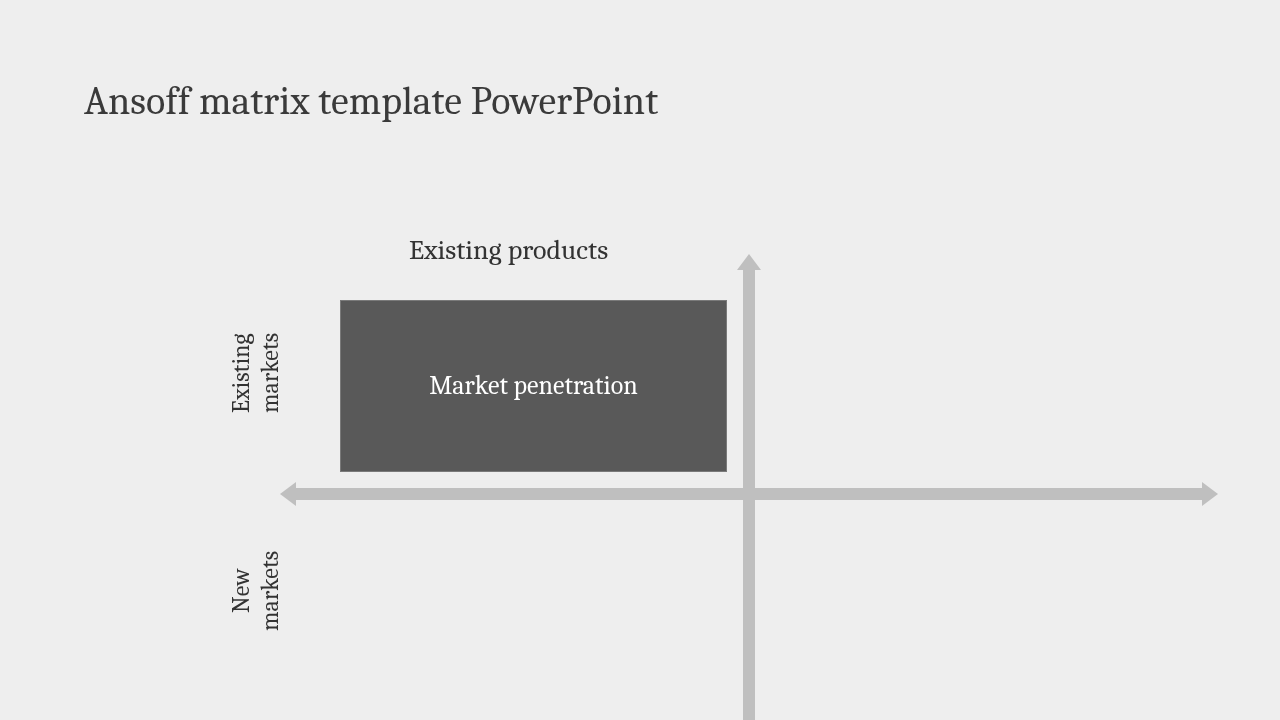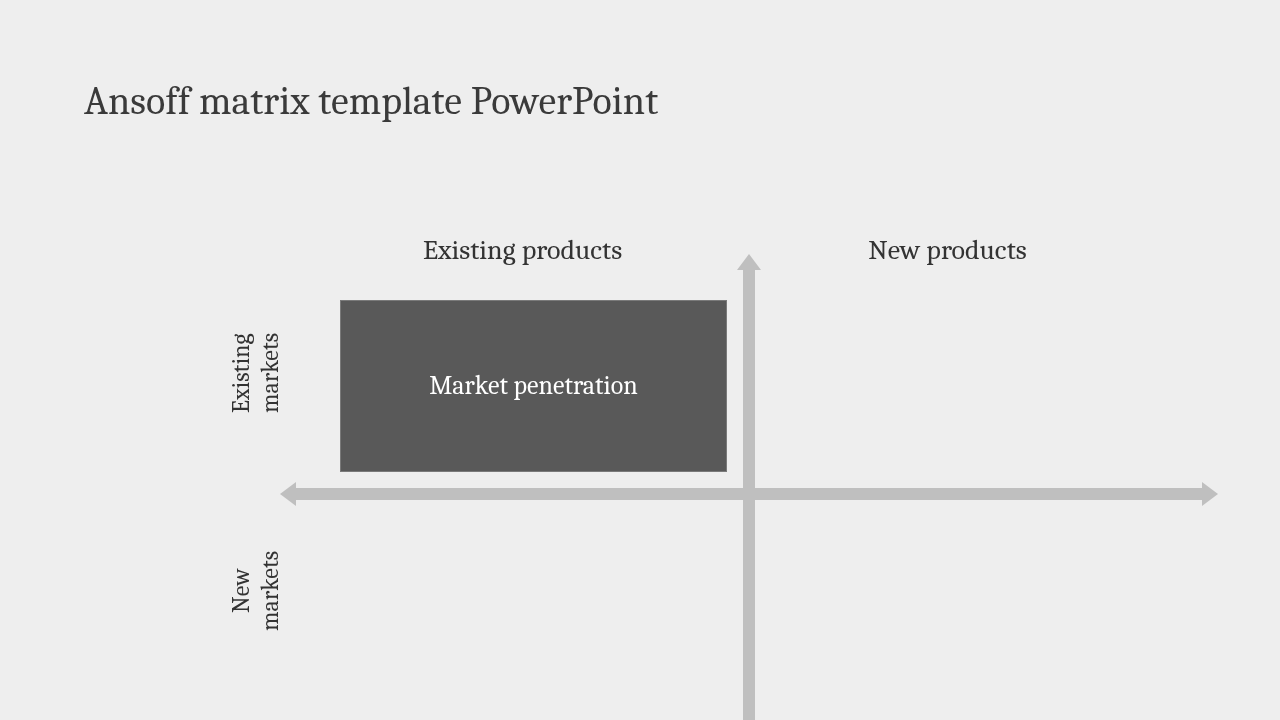--- a/index.html
+++ b/index.html
@@ -87,21 +87,21 @@
   }
   .arrow-right {
     left: 878px; top: 198px;
     border-top: 12px solid transparent;
     border-bottom: 12px solid transparent;
     border-left: 16px solid #bfbfbf;
   }
   
   .col-headers {
     position: absolute;
-    left: 262px;
+    left: 248px;
     top: 170px;
     width: 850px;
     display: grid;
     grid-template-columns: 1fr 1fr;
     font-size: 28px;
     color: #333333;
     text-align: center;
   }
   
   .row-header {
@@ -119,21 +119,20 @@
   .row-header.top { left: 178px; top: 230px; height: 190px; width: 60px; }
   .row-header.bot { left: 178px; top: 448px; height: 190px; width: 60px; }
 </style>
 </head>
 <body>
 
 <div class="title">Ansoff matrix template PowerPoint</div>
 
 <div class="col-headers">
   <div>Existing products</div>
-  <div>New products</div>
 </div>
 
 <div class="row-header top">Existing<br>markets</div>
 <div class="row-header bot">New<br>markets</div>
 
 <div class="matrix-wrap">
   <div class="grid">
     <div class="cell">Market penetration</div>
   </div>
   <div class="axis-h"></div>

